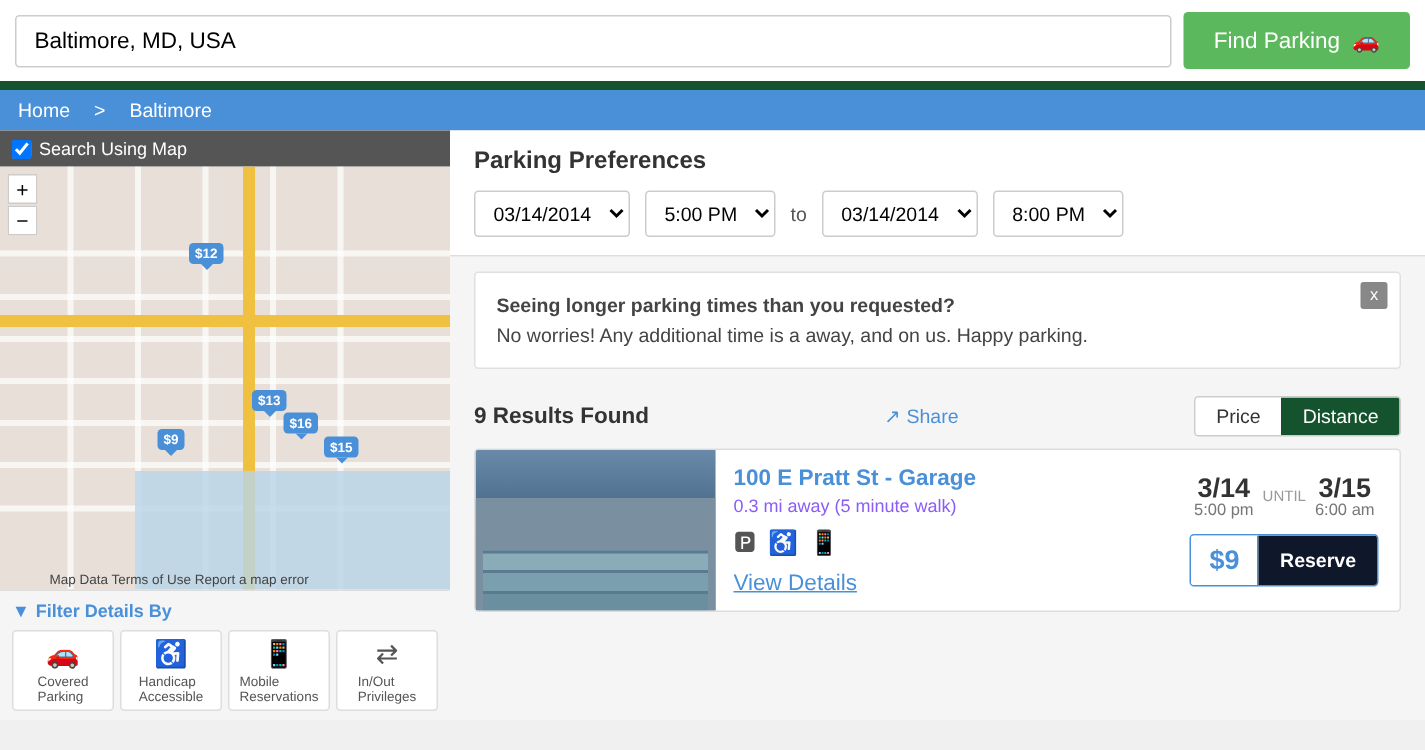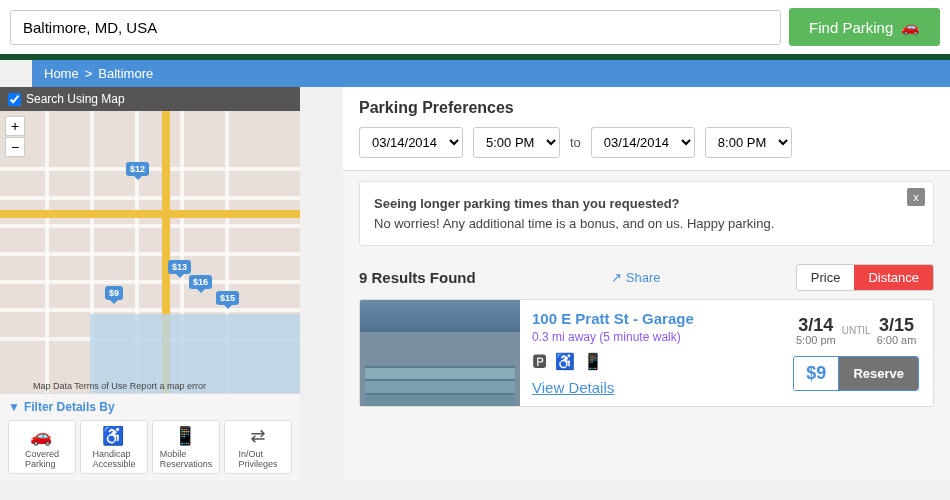--- a/index.html
+++ b/index.html
@@ -37,30 +37,28 @@
     }
 
     
     .breadcrumb {
       background: #4a90d9;
       padding: 6px 12px;
       font-size: 13px;
       color: #fff;
       display: flex;
       align-items: center;
-      gap: 6px;
-      margin-left: 32px;
+      gap: 16px;
     }
     .breadcrumb a { color: #fff; text-decoration: none; }
 
     
     .main-layout {
       display: flex;
       height: 393px;
-      gap: 43px;
     }
 
     
     .left-panel {
       width: 300px;
       background: #e0e0e0;
       position: relative;
       flex-shrink: 0;
       display: flex;
       flex-direction: column;
@@ -293,21 +291,21 @@
     }
     .sort-btn {
       padding: 5px 14px;
       font-size: 13px;
       cursor: pointer;
       border: none;
       background: #fff;
       color: #333;
     }
     .sort-btn.active {
-      background: #ef4444;
+      background: #14532d;
       color: #fff;
     }
 
     
     .result-card {
       background: #fff;
       margin: 0 16px 10px 16px;
       border: 1px solid #ddd;
       border-radius: 3px;
       display: flex;
@@ -419,21 +417,21 @@
     }
     .price-tag {
       background: #fff;
       color: #4a90d9;
       font-size: 18px;
       font-weight: bold;
       padding: 6px 12px;
       border-right: 1px solid #4a90d9;
     }
     .reserve-btn {
-      background: #737373;
+      background: #0f172a;
       color: #fff;
       border: none;
       padding: 6px 14px;
       font-size: 13px;
       font-weight: bold;
       cursor: pointer;
     }
   </style>
 </head>
 <body>
@@ -540,21 +538,21 @@
           <option>03/14/2014</option>
         </select>
         <select class="time-select">
           <option>8:00 PM</option>
         </select>
       </div>
     </div>
 
     <div class="notice-box">
       <strong>Seeing longer parking times than you requested?</strong><br>
-      <span>No worries! Any additional time is a bonus, and on us. Happy parking.</span>
+      <span>No worries! Any additional time is a away, and on us. Happy parking.</span>
       <button class="notice-close">x</button>
     </div>
 
     <div class="results-header">
       <span class="results-count">9 Results Found</span>
       <button class="share-btn">
         <span>↗</span>
         <span>Share</span>
       </button>
       <div class="sort-group">

